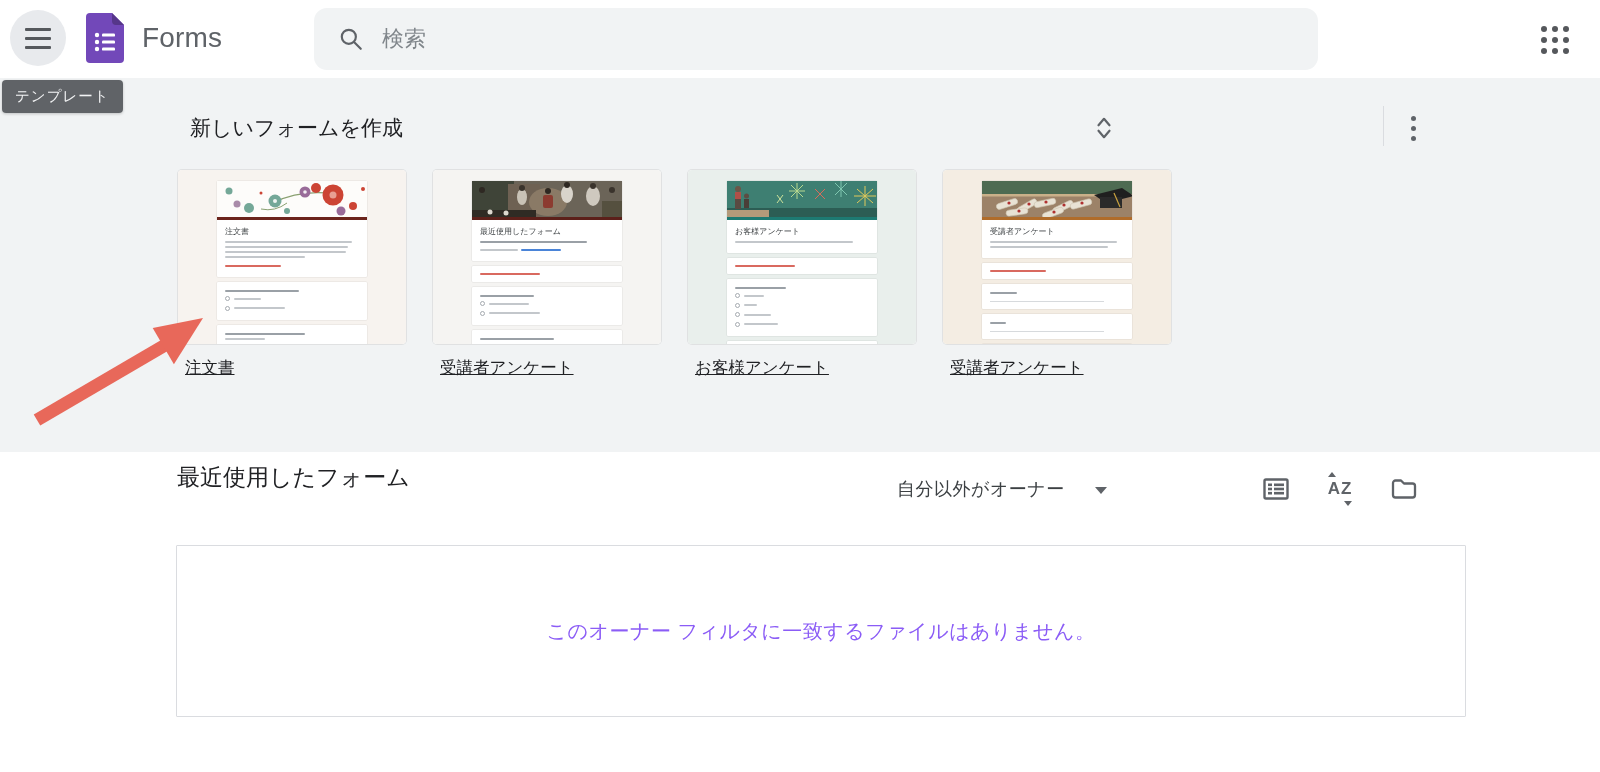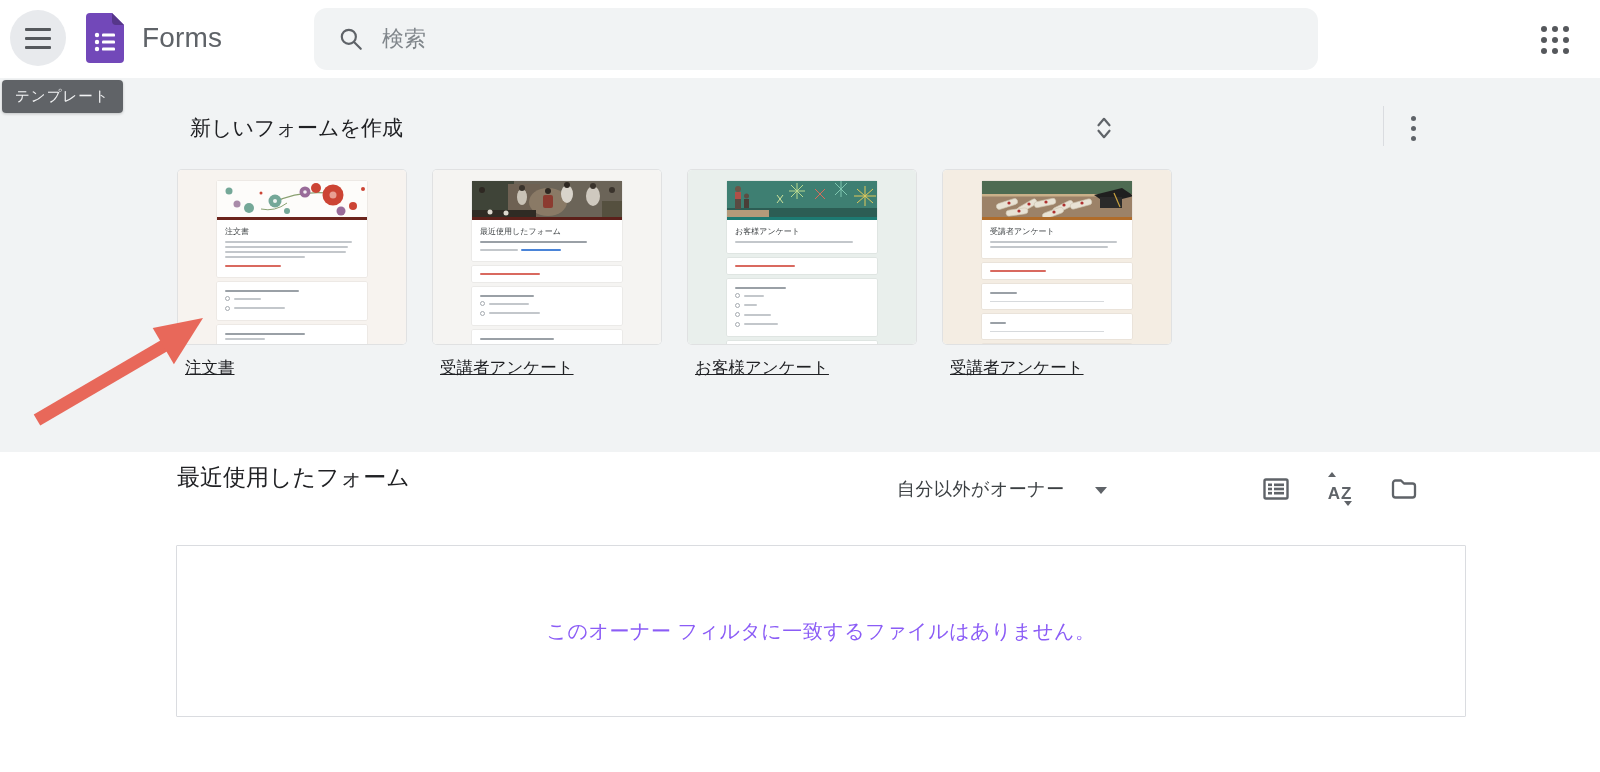--- a/index.html
+++ b/index.html
@@ -87,21 +87,21 @@
   .arrow-annot{position:absolute;left:0;top:295px;z-index:20;pointer-events:none;}
 
   
   .recent-heading{position:absolute;left:177px;top:462px;font-size:23px;color:var(--ink);}
   .owner-filter{position:absolute;left:897px;top:477px;display:flex;align-items:center;gap:30px;cursor:pointer;}
   .owner-filter .lbl{font-size:18px;color:var(--ink-2);letter-spacing:.5px;}
   .tri-down{width:0;height:0;border-left:6px solid transparent;border-right:6px solid transparent;
     border-top:7px solid var(--ink-3);margin-top:2px;}
   .view-tools{position:absolute;left:1262px;top:474px;display:flex;align-items:center;gap:33px;}
   .tool{width:28px;height:28px;display:flex;align-items:center;justify-content:center;cursor:pointer;color:var(--ink-3);}
-  .sort-az{position:relative;width:34px;height:30px;display:flex;align-items:flex-end;justify-content:center;
+  .sort-az{position:relative;width:34px;height:30px;display:flex;align-items:center;justify-content:center;
     font-size:17px;font-weight:700;color:var(--ink-3);letter-spacing:1px;cursor:pointer;}
   .sort-az .up{position:absolute;left:5px;top:-2px;width:0;height:0;border-left:4px solid transparent;
     border-right:4px solid transparent;border-bottom:5px solid var(--ink-3);}
   .sort-az .down{position:absolute;right:5px;bottom:-2px;width:0;height:0;border-left:4px solid transparent;
     border-right:4px solid transparent;border-top:5px solid var(--ink-3);}
 
   .empty-box{position:absolute;left:176px;top:545px;width:1290px;height:172px;background:#fff;
     border:1px solid #dadce0;border-radius:1px;display:flex;align-items:center;justify-content:center;}
   .empty-box .msg{font-size:20px;color:#8b5cf6;letter-spacing:.5px;}
 </style>

